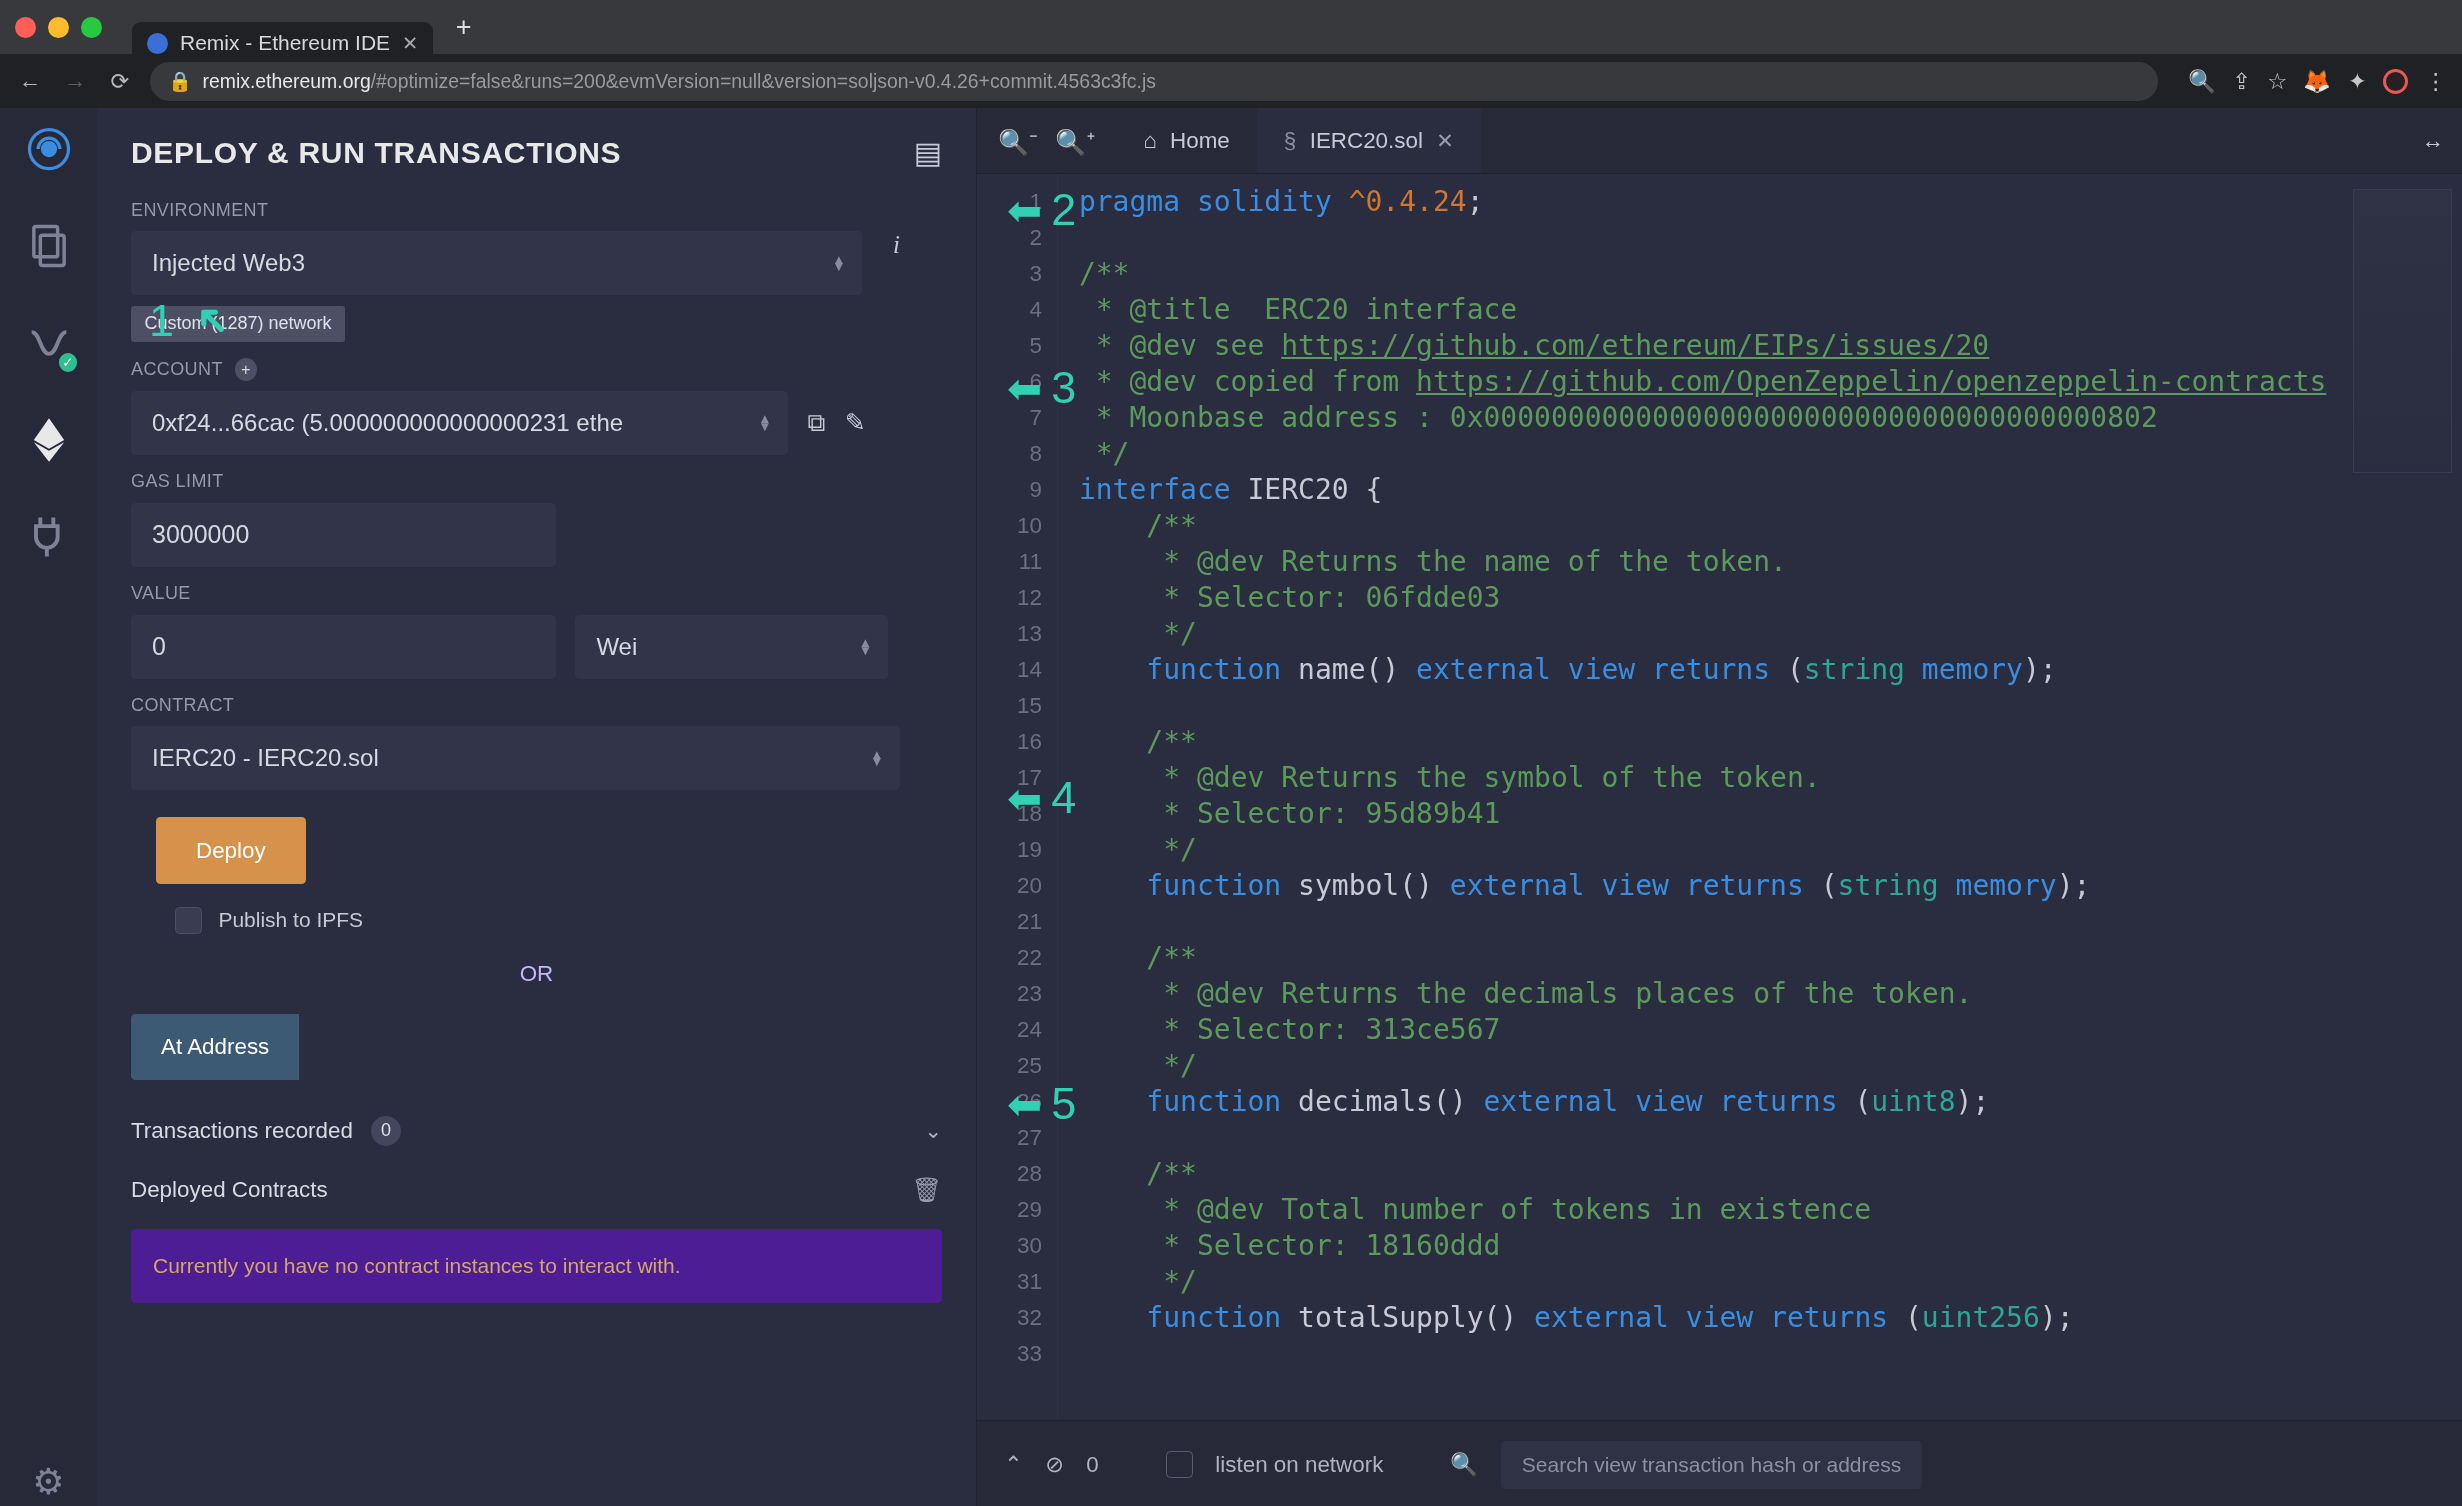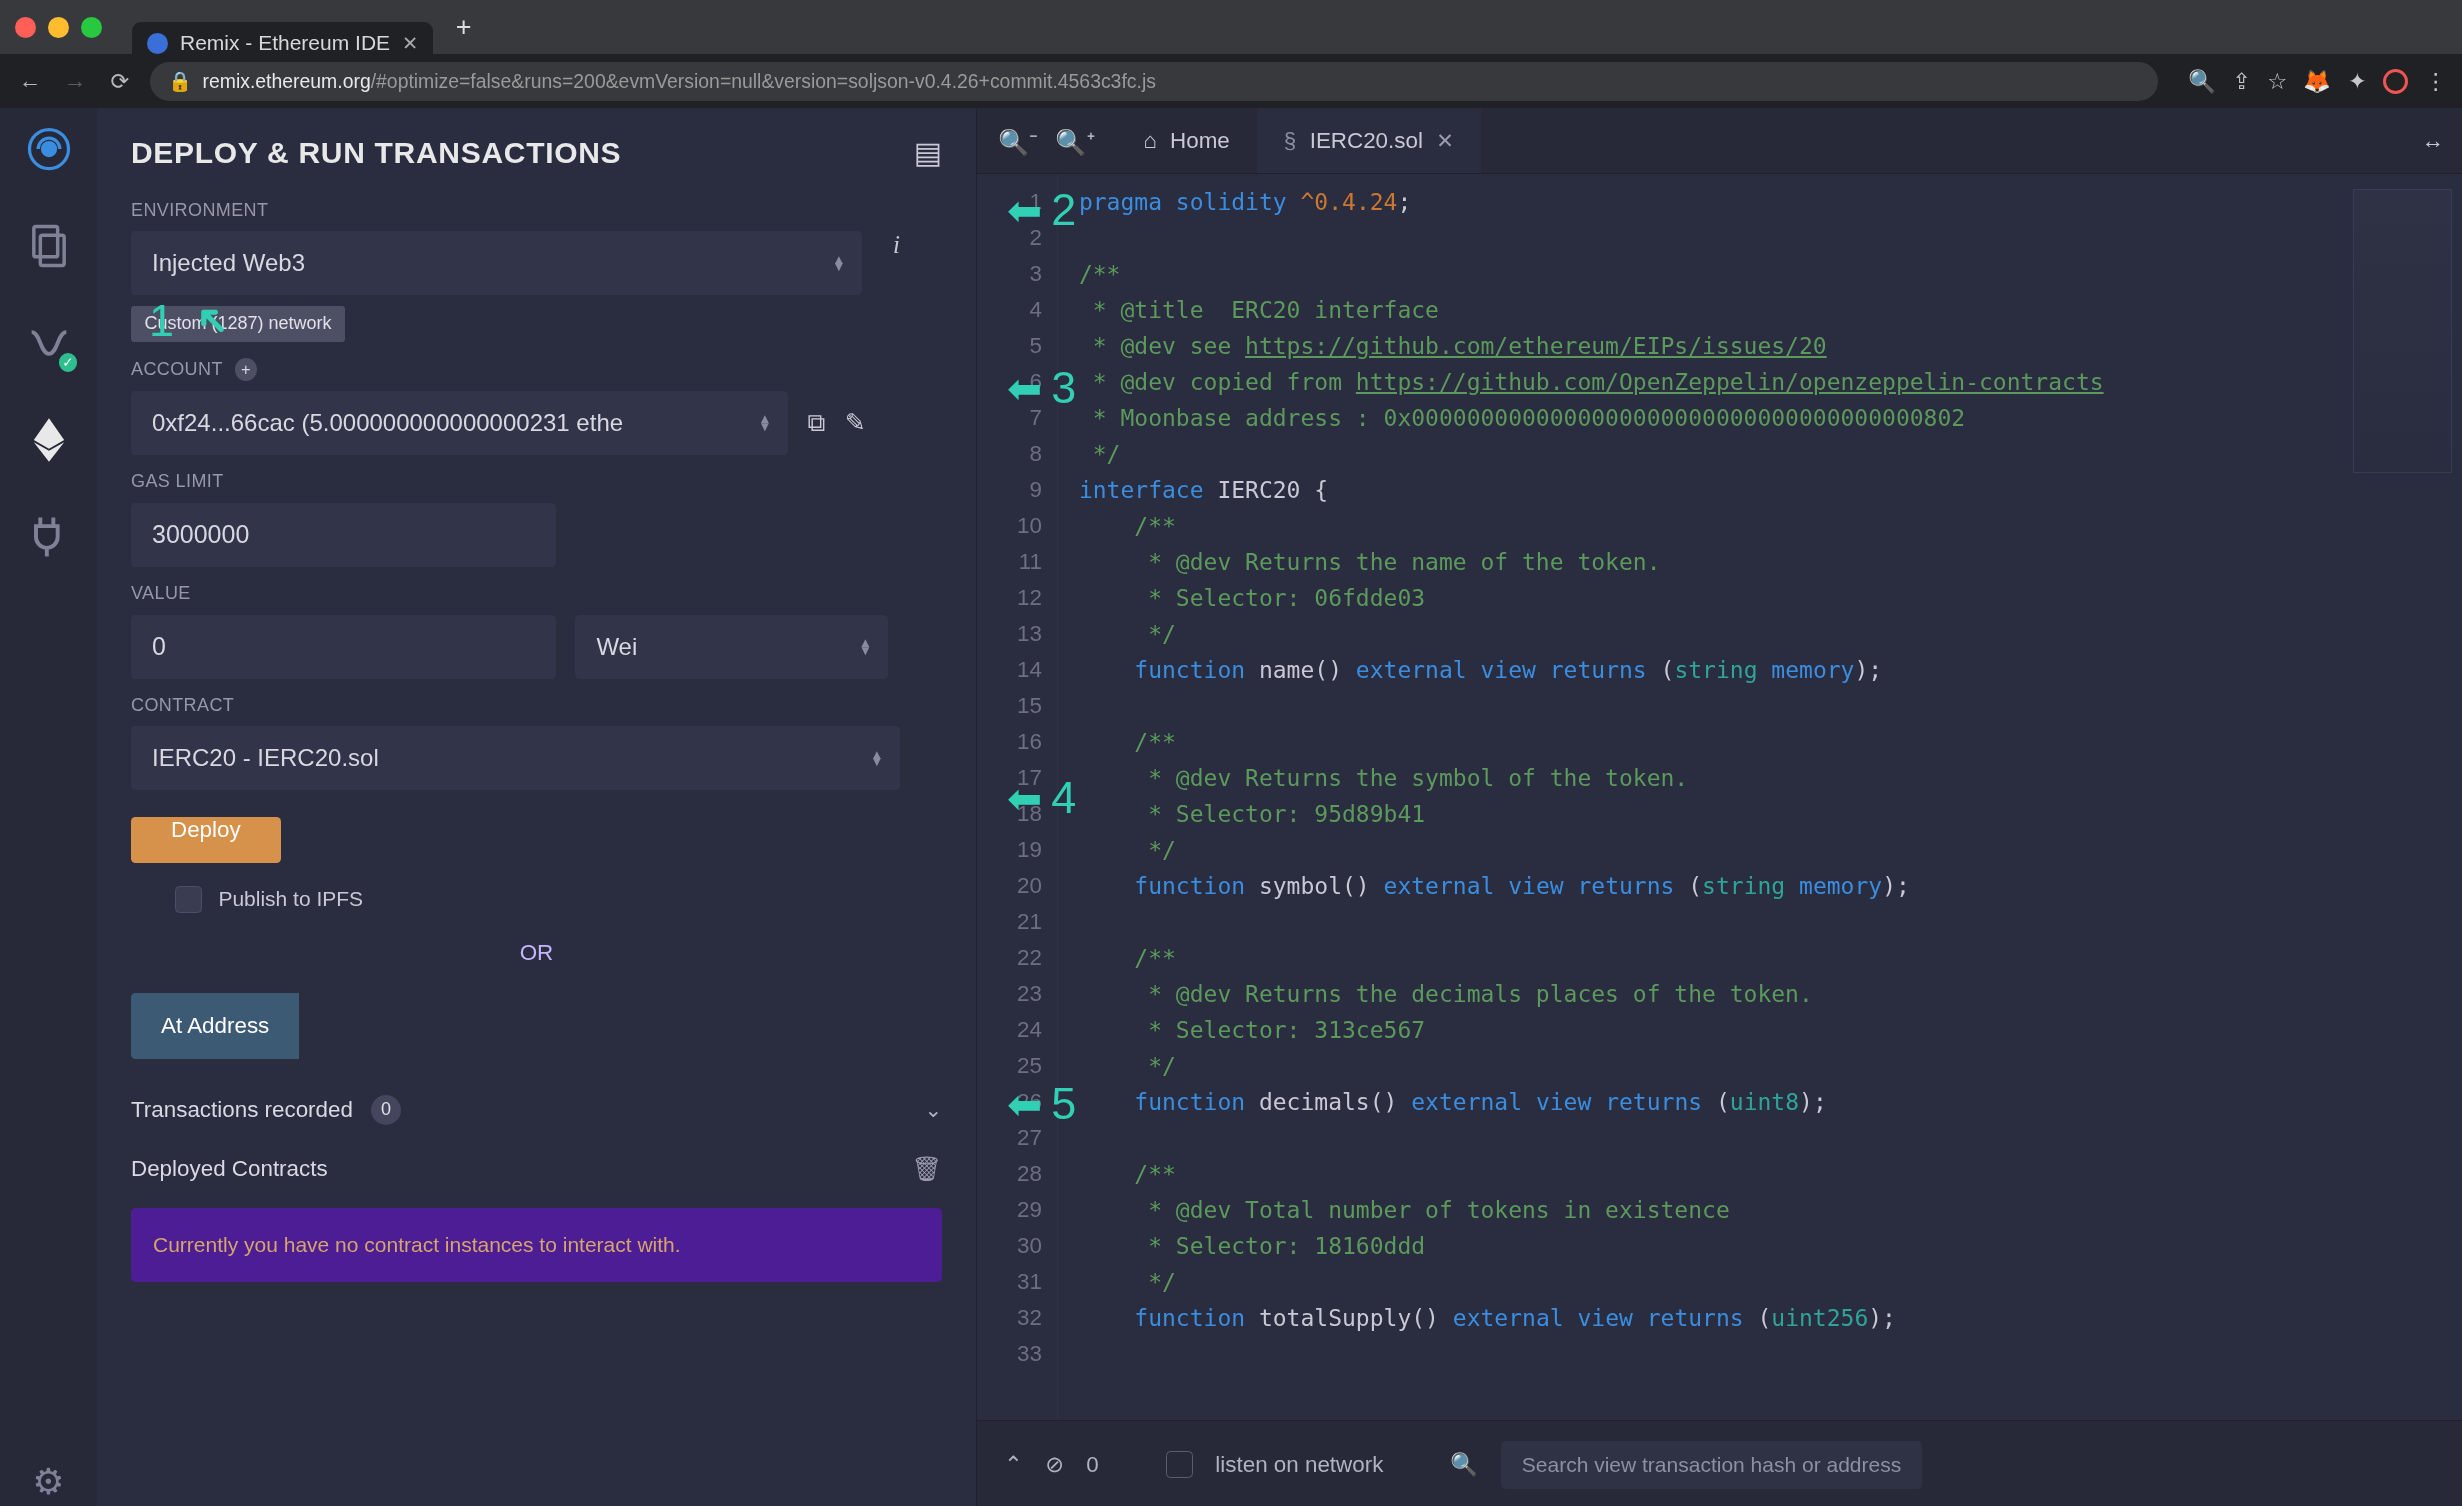--- a/index.html
+++ b/index.html
@@ -55,21 +55,21 @@
   .net-badge { display:inline-block; background:#4d4f65; color:#e0e0e8; font-size:18px; padding: 7.5px 13.4px; border-radius:3px; margin-top: 10.4px; }
 
   .acc-row { display:flex; align-items:center; gap:19.4px; }
   .acc-row .select { flex:0 0 657px; }
   .copy-ico, .edit-ico { color:#c8c9d4; font-size: 25px; }
 
   .twocol { display:flex; gap: 19.4px; }
   .twocol .input { width: 425px; }
   .twocol .select { width: 313px; }
 
-  .btn-deploy { background:#d6924b; color:#fff; height: 46px; padding: 0 40px; border-radius:4.5px; font-size: 22.4px; display:inline-flex; align-items:flex-start; margin-top: 27px; }
+  .btn-deploy { background:#d6924b; color:#fff; height: 67px; padding: 0 40px; border-radius:4.5px; font-size: 22.4px; display:inline-flex; align-items:center; margin-top: 27px; margin-left: 25px; }
   .chkrow { display:flex; align-items:center; gap:16.4px; margin-top: 22.4px; padding-left: 44px; }
   .chkbox { width:27px;height:27px;border-radius:4.5px;background:#3a3c52; border:1.5px solid #4c4e65; }
   .or { text-align:center; color:#c4b5fd; font-size:22.4px; margin: 27px 0; }
   .addr-row { display:flex; height:66px; }
   .addr-btn { background:#3d5a75; color:#fff; display:flex; align-items:center; padding:0 30px; border-radius:4.5px 0 0 4.5px; font-size:22.4px; }
   .addr-in { background:#32344a; color:#c7c8d4; flex:1; display:flex; align-items:center; padding:0 21px; font-size:18.7px; border-radius:0 4.5px 4.5px 0; }
 
   .txrec { display:flex; align-items:center; gap:18px; color:#d8d9e2; font-size:22.4px; margin-top: 36px; }
   .count-pill { background:#44465d; color:#e0e1ea; width:30px;height:30px;border-radius:15px;display:inline-flex;align-items:center;justify-content:center;font-size:18px; }
   .chev { color:#b0b2c2; font-size:21px; margin-left:auto; }
@@ -84,21 +84,21 @@
   .tabs-row { height:66px; display:flex; align-items:center; border-bottom:0.7px solid #1f2030; }
   .z-btns { display:flex; gap:18px; padding: 0 21px; color:#c8c9d4; font-size:25px; }
   .etab { display:flex; align-items:center; gap:13.4px; padding: 0 27px; height:100%; color:#c8c9d4; font-size:22.4px; }
   .etab.active { background:#2a2c3f; }
   .etab .tclose { color:#9a9cad; font-size:21px; }
   .ed-stretch { flex:1; }
   .ed-expand { color:#c8c9d4; font-size:22.4px; padding:0 18px; }
 
   .code-area { flex:1; display:flex; overflow:hidden; position:relative; }
   .gutter { background:#2a2c3f; color:#6d6f80; font-size:22.4px; text-align:right; padding: 10.4px 15px 0 40px; line-height:36px; border-right:0.7px solid #2f3145; }
-  .code { background:#2a2c3f; padding: 10.4px 0 0 21px; font-family: "SF Mono", Menlo, Consolas, monospace; font-size:23px; line-height:36px; color:#c8c9d4; white-space:pre; flex:1; overflow:hidden; }
+  .code { background:#2a2c3f; padding: 10.4px 0 0 21px; font-family: "SF Mono", Menlo, Consolas, monospace; font-size:28px; line-height:36px; color:#c8c9d4; white-space:pre; flex:1; overflow:hidden; }
   .tok-kw { color:#3b8de0; }
   .tok-str { color:#cc7832; }
   .tok-com { color:#5c9a5c; }
   .tok-link { color:#5c9a5c; text-decoration: underline; }
   .tok-type { color:#2fa59a; }
   .minimap { width:119px; background:#2a2c3f; padding:15px 10.4px; }
   .mmbox { width:100%; height:284px; background:linear-gradient(#2f3145, #2a2c3f); border:0.7px solid #3a3c52; }
 
   .terminal { height:88px; background:#272938; border-top:1.5px solid #1f2030; display:flex; align-items:center; padding:0 27px; gap:22.4px; color:#b0b2c2; font-size:22.4px; }
   .term-ico { font-size:22.4px; }

